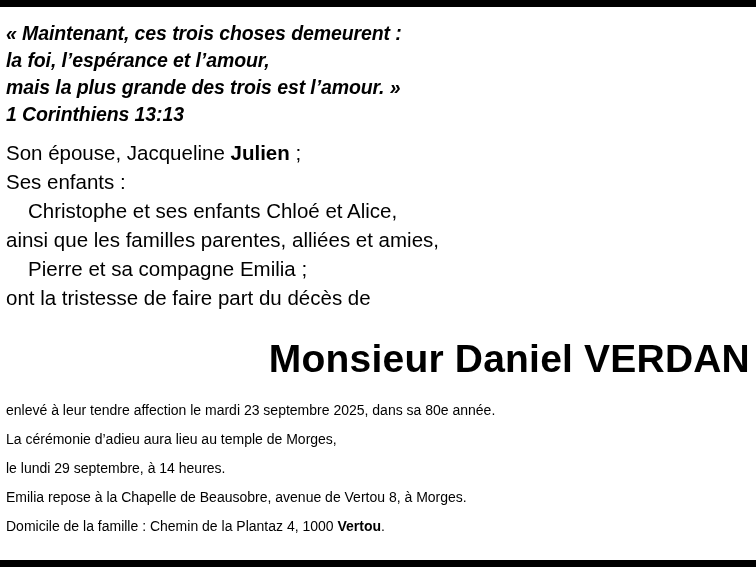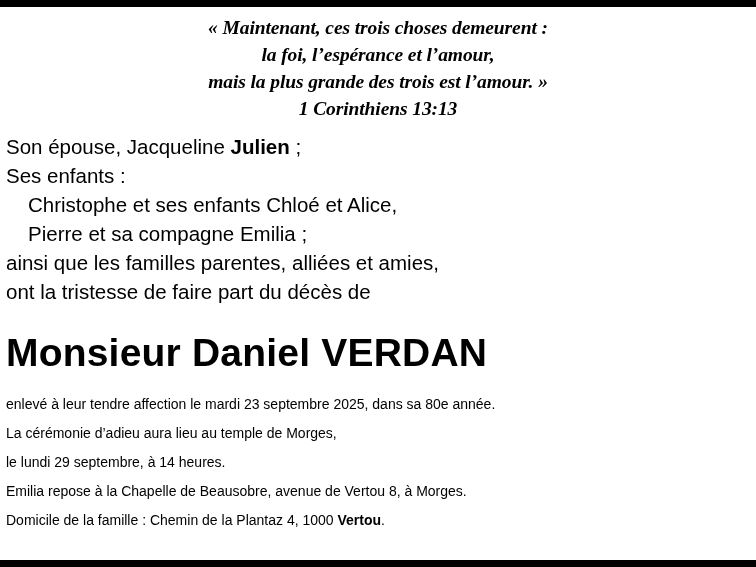--- a/index.html
+++ b/index.html
@@ -31,28 +31,27 @@
   .rule-bottom {
     height: 7px;
     position: absolute;
     bottom: 0;
     left: 0;
   }
   .body-area {
     padding: 0 6px;
   }
   .quote {
-    text-align: center;
+    text-align: left;
     font-style: italic;
     font-weight: bold;
     font-size: 19.5px;
     line-height: 27px;
-    padding-top: 7px;
+    padding-top: 13px;
     letter-spacing: -0.1px;
-    font-family: Liberation Serif, serif;
   }
   .quote-line {
     display: block;
     white-space: nowrap;
   }
   .quote-ref {
     display: block;
     font-style: italic;
     font-weight: bold;
     font-size: 19.5px;
@@ -67,21 +66,21 @@
     display: block;
     white-space: nowrap;
   }
   .indent {
     padding-left: 22px;
   }
   .bold {
     font-weight: bold;
   }
   .deceased-name {
-    text-align: left;
+    text-align: right;
     font-weight: bold;
     font-size: 39px;
     line-height: 46px;
     margin-top: 24px;
     margin-bottom: 14px;
     letter-spacing: 0.2px;
     white-space: nowrap;
   }
   .details {
     font-size: 14px;
@@ -105,22 +104,22 @@
       <span class="quote-line">« Maintenant, ces trois choses demeurent :</span>
       <span class="quote-line">la foi, l’espérance et l’amour,</span>
       <span class="quote-line">mais la plus grande des trois est l’amour. »</span>
       <span class="quote-ref">1 Corinthiens 13:13</span>
     </div>
 
     <div class="family">
       <span class="family-line"><span>Son épouse, Jacqueline </span><span class="bold">Julien</span><span> ;</span></span>
       <span class="family-line">Ses enfants :</span>
       <span class="family-line indent">Christophe et ses enfants Chloé et Alice,</span>
+      <span class="family-line">ainsi que les familles parentes, alliées et amies,</span>
       <span class="family-line indent">Pierre et sa compagne Emilia ;</span>
-      <span class="family-line">ainsi que les familles parentes, alliées et amies,</span>
       <span class="family-line">ont la tristesse de faire part du décès de</span>
     </div>
 
     <div class="deceased-name">Monsieur Daniel VERDAN</div>
 
     <div class="details">
       <span class="details-line">enlevé à leur tendre affection le mardi 23 septembre 2025, dans sa 80e année.</span>
       <span class="details-line">La cérémonie d’adieu aura lieu au temple de Morges,</span>
       <span class="details-line">le lundi 29 septembre, à 14 heures.</span>
       <span class="details-line">Emilia repose à la Chapelle de Beausobre, avenue de Vertou 8, à Morges.</span>

